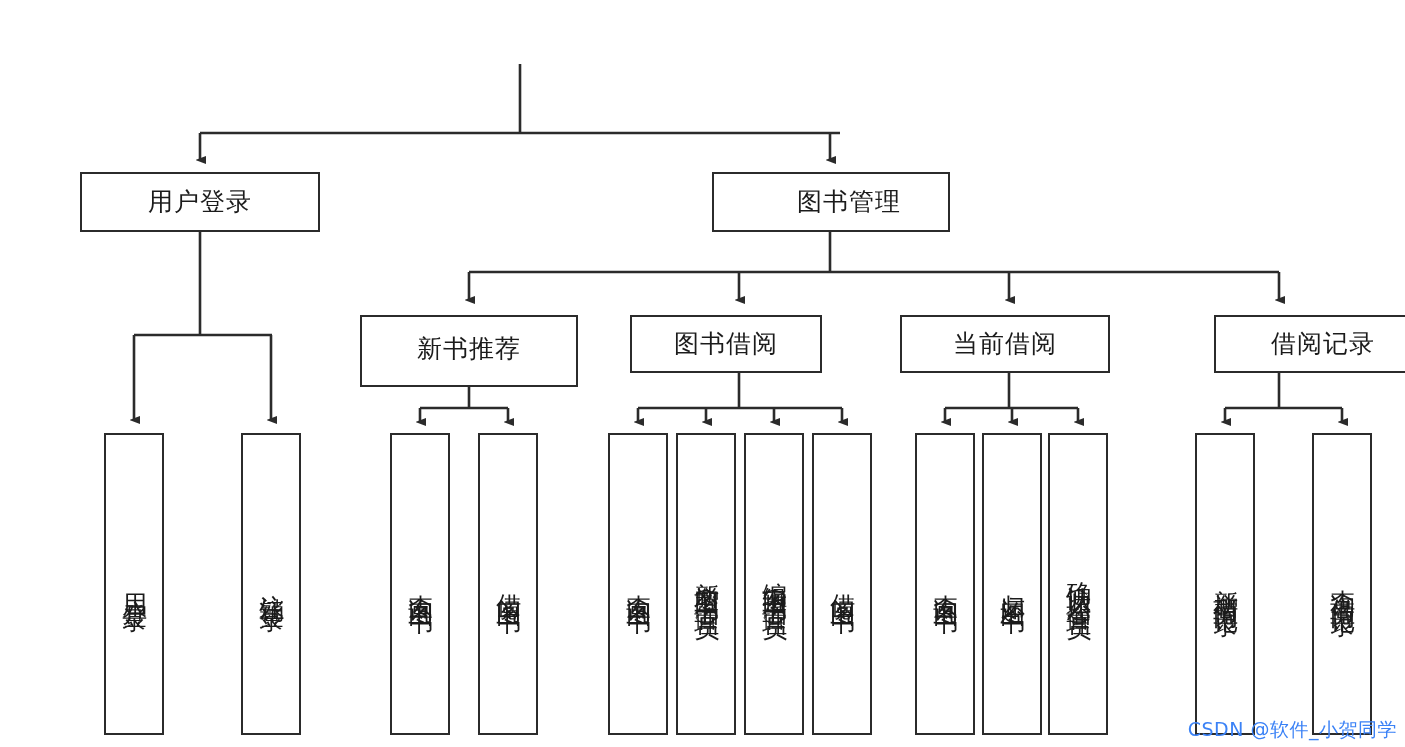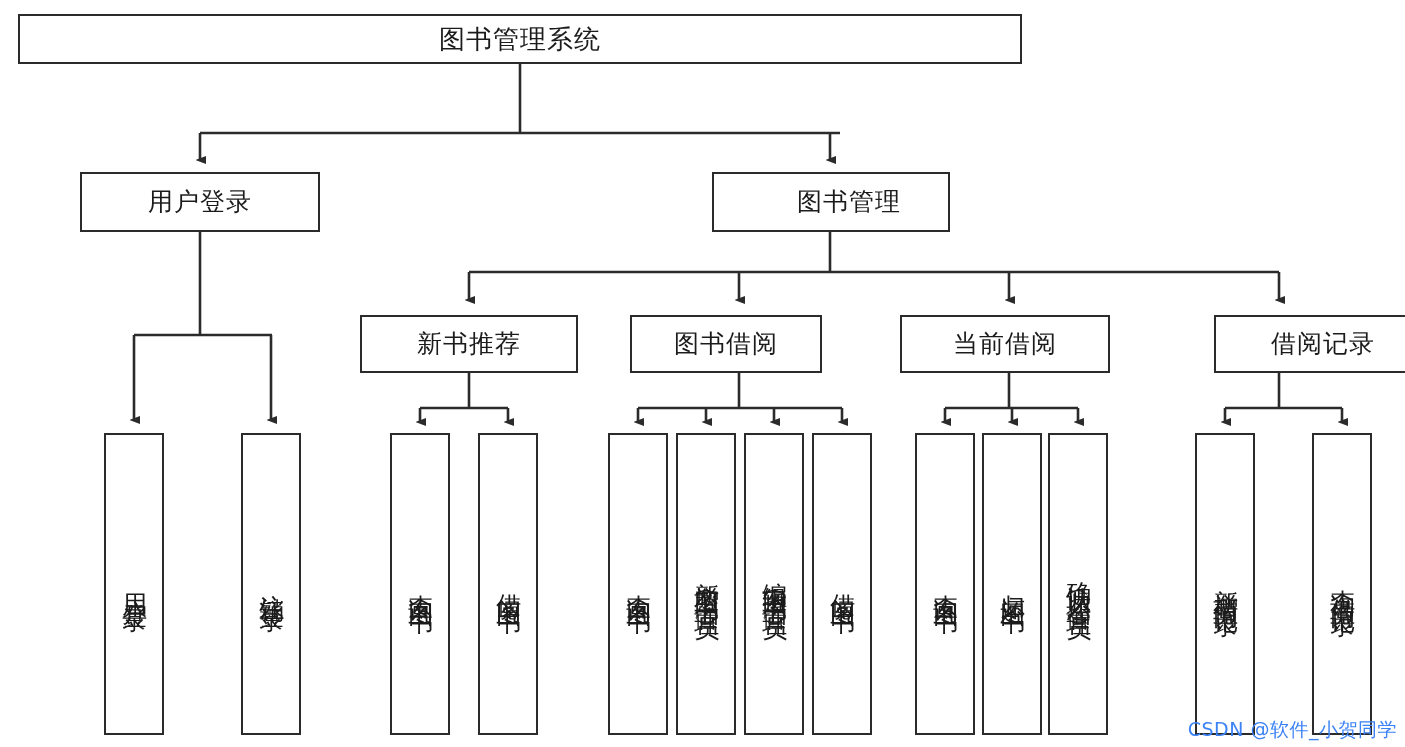--- a/index.html
+++ b/index.html
@@ -118,32 +118,29 @@
       <path d="M1012,408 L1012,422" marker-end="url(#arrow)"></path>
       <path d="M1078,408 L1078,422" marker-end="url(#arrow)"></path>
 
       <path d="M1279,373 L1279,408"></path>
       <path d="M1225,408 L1342,408"></path>
       <path d="M1225,408 L1225,422" marker-end="url(#arrow)"></path>
       <path d="M1342,408 L1342,422" marker-end="url(#arrow)"></path>
     </g>
   </svg>
 
-  <div class="node horiz root" style="left:18px; top:14px; width:1004px; height:50px;">
-    <span>图书管理系统</span>
-  </div>
 
   <div class="node horiz" style="left:80px; top:172px; width:240px; height:60px;">
     <span>用户登录</span>
   </div>
   <div class="node horiz" style="left:712px; top:172px; width:238px; height:60px;padding-left:36px;">
     <span>图书管理</span>
   </div>
 
-  <div class="node horiz" style="left:360px; top:315px; width:218px; height:58px;">
+  <div class="node horiz" style="left:360px; top:315px; width:218px; height:72px;font-family:Liberation Mono, monospace;">
     <span>新书推荐</span>
   </div>
   <div class="node horiz" style="left:630px; top:315px; width:192px; height:58px;">
     <span>图书借阅</span>
   </div>
   <div class="node horiz" style="left:900px; top:315px; width:210px; height:58px;">
     <span>当前借阅</span>
   </div>
   <div class="node horiz" style="left:1214px; top:315px; width:218px; height:58px;">
     <span>借阅记录</span>

